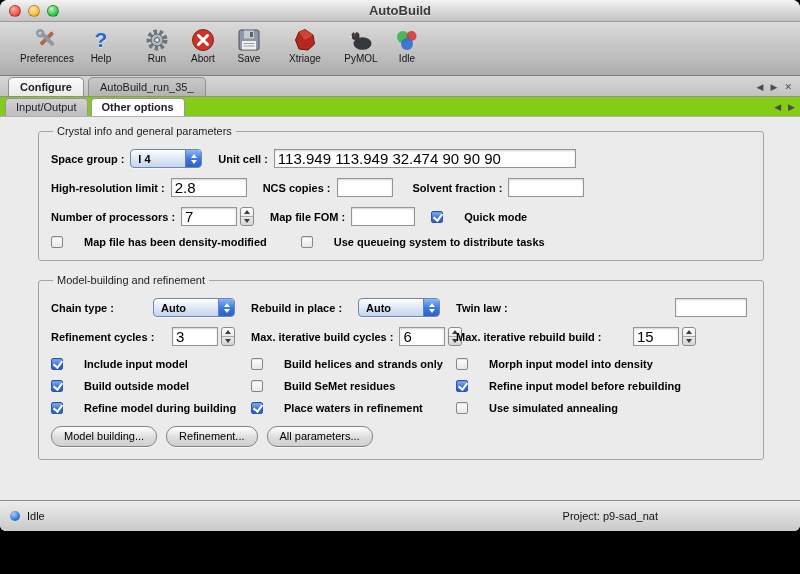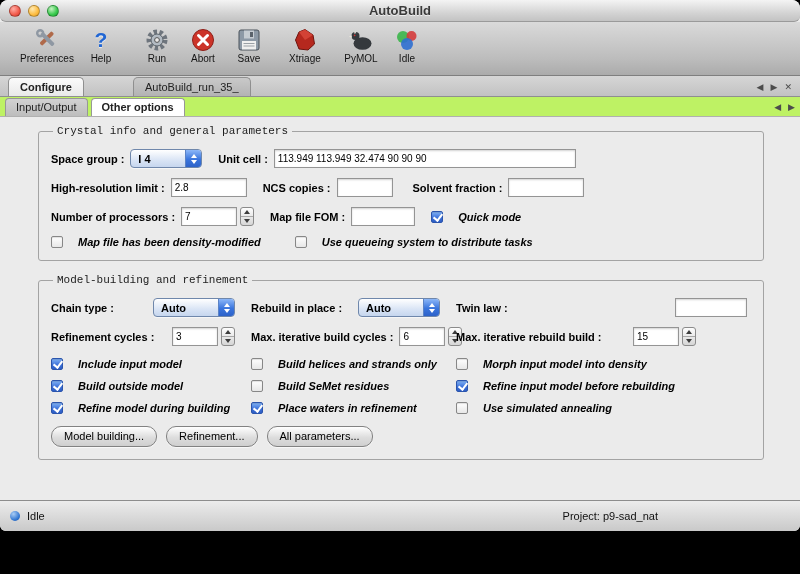--- a/index.html
+++ b/index.html
@@ -4,85 +4,85 @@
 <style>
   * { margin:0; padding:0; box-sizing:border-box; }
   html,body { width:800px; height:574px; overflow:hidden; }
   body { background:#000; font-family:"Liberation Sans", sans-serif; }
 
   .window { width:800px; height:531px; border-radius:8px 8px 6px 6px; overflow:hidden;
             background:#ebebeb; display:flex; flex-direction:column; }
 
   
   .titlebar { height:22px; flex:0 0 22px; background:linear-gradient(#f4f4f4,#d2d2d2 65%,#c3c3c3);
-              border-bottom:1px solid #9a9a9a; position:relative; display:flex; align-items:center;border-radius:6px; }
+              border-bottom:1px solid #9a9a9a; position:relative; display:flex; align-items:center; }
   .lights { display:flex; gap:7px; margin-left:9px; z-index:2; }
   .light { width:12px; height:12px; border-radius:50%; border:1px solid rgba(0,0,0,0.28); }
   .light.red    { background:radial-gradient(circle at 35% 30%, #ffada4, #f25a4b 60%, #cf382b); }
   .light.yellow { background:radial-gradient(circle at 35% 30%, #ffe9b0, #fdbc40 60%, #de9b23); }
   .light.green  { background:radial-gradient(circle at 35% 30%, #c4f2c0, #37c94c 60%, #1fa336); }
   .wtitle { position:absolute; left:0; right:0; text-align:center; font-size:13px; font-weight:bold;
             color:#3a3a3a; text-shadow:0 1px 0 rgba(255,255,255,0.65); }
 
   
   .toolbar { height:54px; flex:0 0 54px; background:linear-gradient(#dadada,#bcbcbc 70%,#ababab);
              border-bottom:1px solid #7f7f7f; display:flex; align-items:flex-start; padding:3px 6px 0 16px; }
   .tool { min-width:46px; display:flex; flex-direction:column; align-items:center; gap:0; padding:1px 4px; }
   .tool .ticon { width:27px; height:27px; display:flex; align-items:center; justify-content:center; }
   .tool .tlabel { font-size:10px; color:#141414; white-space:nowrap; }
   .tool.gap { margin-left:10px; }
   .help-q { font-size:21px; font-weight:bold; color:#2166d3; text-shadow:0 1px 1px rgba(255,255,255,0.7); line-height:1; }
 
   
   .doc-tabs { height:21px; flex:0 0 21px; background:linear-gradient(#d6d6d6,#c2c2c2);
-              border-bottom:1px solid #8f8f8f; display:flex; align-items:flex-end; padding:0 8px;gap:45px; }
+              border-bottom:1px solid #8f8f8f; display:flex; align-items:flex-end; padding:0 8px; }
   .dtab { font-size:11px; padding:3px 11px 3px; border:1px solid #8f8f8f; border-bottom:none;
           border-radius:5px 5px 0 0; margin-right:4px; background:linear-gradient(#c9c9c9,#b3b3b3); color:#222; }
   .dtab.selected { background:linear-gradient(#fbfbfb,#e9e9e9); font-weight:bold; }
   .tab-pager { margin-left:auto; display:flex; gap:7px; font-size:9px; color:#4c4c4c;
                align-items:center; padding-bottom:4px; }
 
   
-  .opt-tabs { height:20px; flex:0 0 20px; background:#bef264; border-bottom:1px solid #b0b0b0;
+  .opt-tabs { height:20px; flex:0 0 20px; background:#84cc16; border-bottom:1px solid #b0b0b0;
               display:flex; align-items:flex-end; padding:0 5px; }
   .otab { font-size:11px; padding:2px 10px 3px; border:1px solid #979797; border-bottom:none;
           border-radius:4px 4px 0 0; margin-right:3px; background:linear-gradient(#d2d2d2,#bdbdbd); color:#222; }
   .otab.selected { background:#ffffff; font-weight:bold; }
 
   
   .content { flex:1 1 auto; background:#ebebeb; padding:8px 36px 0 38px; }
   fieldset { border:1px solid #a3a3a3; border-radius:3px; padding:2px 12px 12px; margin-bottom:13px; }
-  legend { font-size:11px; color:#1c1c1c; padding:0 4px; margin-left:2px; font-weight:normal;font-family:Liberation Mono, monospace; }
+  legend { font-size:11px; color:#1c1c1c; padding:0 4px; margin-left:2px; font-weight:normal; }
 
   .frow { display:flex; align-items:center; margin-top:10px; }
   .lbl { font-size:11px; font-weight:bold; color:#000; margin-right:6px; white-space:nowrap; } .sp16 { width:16px; } .sp20 { width:20px; } .sp34 { width:34px; }
 
   input.txt { height:19px; border:1px solid #949494; box-shadow:inset 0 1px 2px rgba(0,0,0,0.18);
-              font-size:10px; font-family:inherit; padding:0 3px; background:#fff; color:#000; }
+              font-size:15px; font-family:inherit; padding:0 3px; background:#fff; color:#000; }
 
   
   .popup { display:inline-flex; height:19px; border:1px solid #6f87ab; border-radius:4px; overflow:hidden;
            background:linear-gradient(#ffffff,#d9e4f5 60%,#c6d6ee); box-shadow:0 1px 1px rgba(255,255,255,0.6); }
   .popup .ptxt { flex:1; font-size:11px; font-weight:bold; padding:3px 6px 0 7px; color:#000; white-space:nowrap; }
   .popup .parrows { width:16px; background:linear-gradient(#8cb7f8,#3a75dd 55%,#2d62c9);
                     display:flex; flex-direction:column; align-items:center; justify-content:center; gap:2px;
                     border-left:1px solid #5b83c6; }
   .ptri-up { width:0; height:0; border-left:3px solid transparent; border-right:3px solid transparent; border-bottom:4px solid #fff; }
   .ptri-down { width:0; height:0; border-left:3px solid transparent; border-right:3px solid transparent; border-top:4px solid #fff; }
 
   
   .stepper { width:14px; height:19px; margin-left:3px; border:1px solid #8b8b8b; border-radius:3px;
              overflow:hidden; display:flex; flex-direction:column; background:linear-gradient(#fdfdfd,#d6d6d6); }
   .s-half { flex:1; display:flex; align-items:center; justify-content:center; }
   .s-half.up { border-bottom:1px solid #a8a8a8; }
   .stri-up { width:0; height:0; border-left:3px solid transparent; border-right:3px solid transparent; border-bottom:4px solid #3c3c3c; }
   .stri-down { width:0; height:0; border-left:3px solid transparent; border-right:3px solid transparent; border-top:4px solid #3c3c3c; }
 
   
-  .cb { display:inline-flex; align-items:center; gap:15px;font-style:italic; }
+  .cb { display:inline-flex; align-items:center; gap:21px; }
   .cbox { width:12px; height:12px; flex:0 0 12px; border:1px solid #878787; border-radius:2px;
           background:linear-gradient(#ffffff,#e7e7e7); position:relative; box-shadow:inset 0 1px 1px rgba(0,0,0,0.12); }
   .cbox.checked { background:linear-gradient(#82b3f6,#3a6fd8 60%,#2e5ec4); border-color:#2b55ad; }
   .cbox.checked::after { content:""; position:absolute; left:3px; top:0px; width:4px; height:7px;
                          border:solid #fff; border-width:0 2px 2px 0; transform:rotate(38deg); }
   .cb .clabel { font-size:11px; font-weight:bold; color:#000; white-space:nowrap; }
 
   
   .mrow { display:grid; grid-template-columns:200px 205px 1fr; align-items:center; margin-top:10px; }
   .cell { display:flex; align-items:center; padding-right:16px; }

